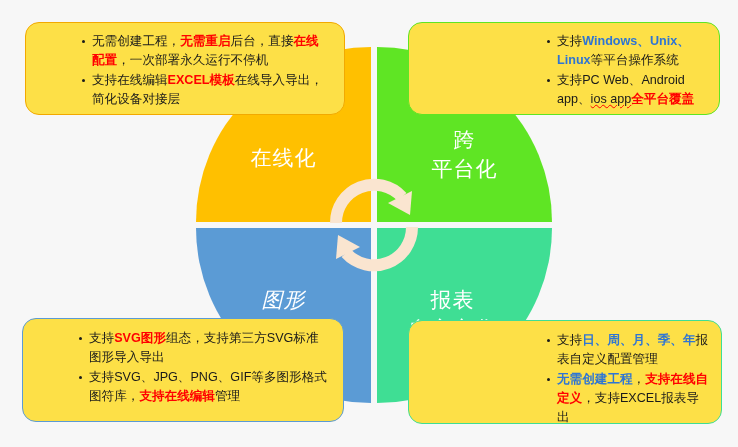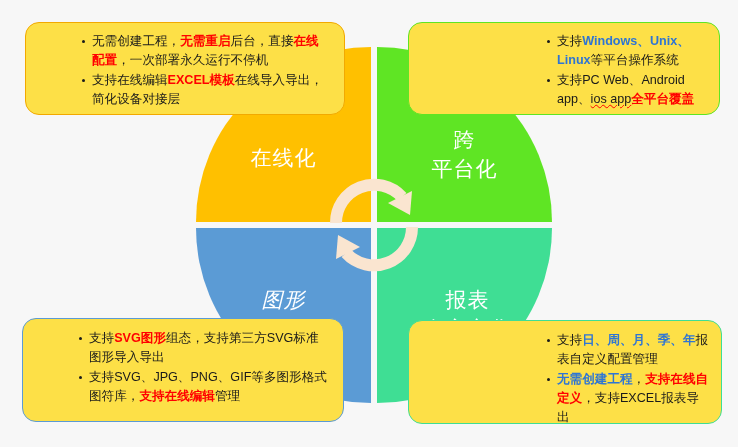--- a/index.html
+++ b/index.html
@@ -138,21 +138,21 @@
     line-height: 29px;
     letter-spacing: 1px;
     text-align: center;
     white-space: nowrap;
     font-weight: normal;
     pointer-events: none;
   }
   .lbl-tl { left: 0; top: 96px; width: 175px; }
   .lbl-tr { left: 181px; top: 78px; width: 175px; }
   .lbl-bl { left: 0; top: 238px; width: 175px; font-style: italic; }
-  .lbl-br { left: 184px; top: 238px; width: 175px; text-align: center; }
+  .lbl-br { left: 169px; top: 238px; width: 175px; text-align: center; }
 
   #swirl {
     position: absolute;
     left: 118px; top: 118px;
     width: 120px; height: 120px;
     z-index: 3;
     pointer-events: none;
   }
 </style>
 </head>

